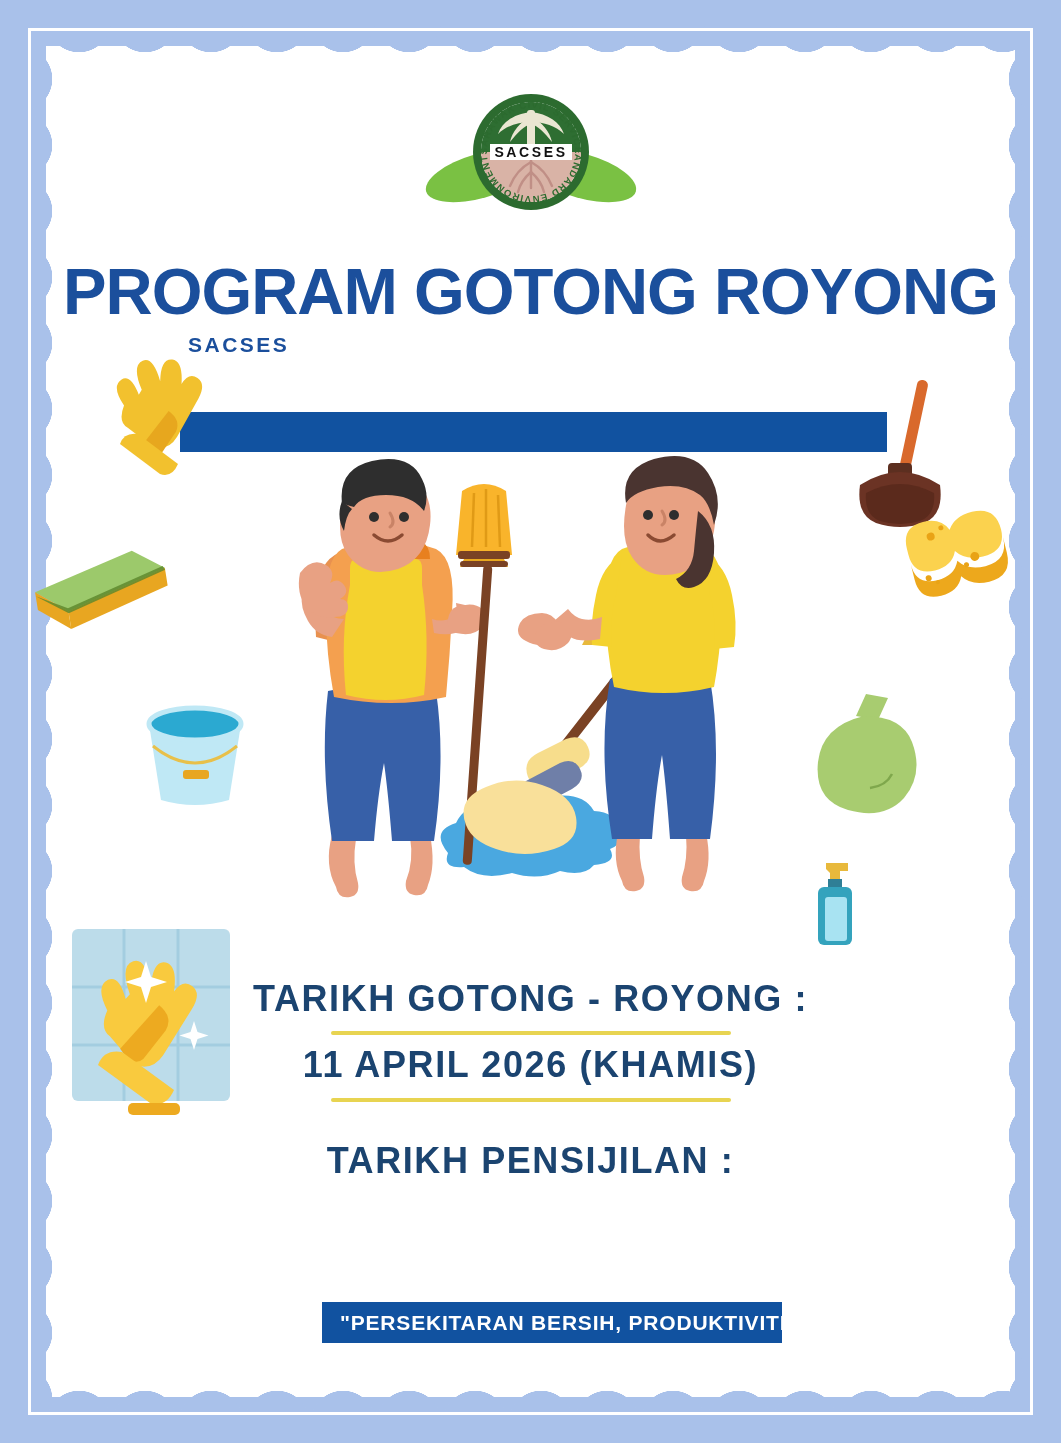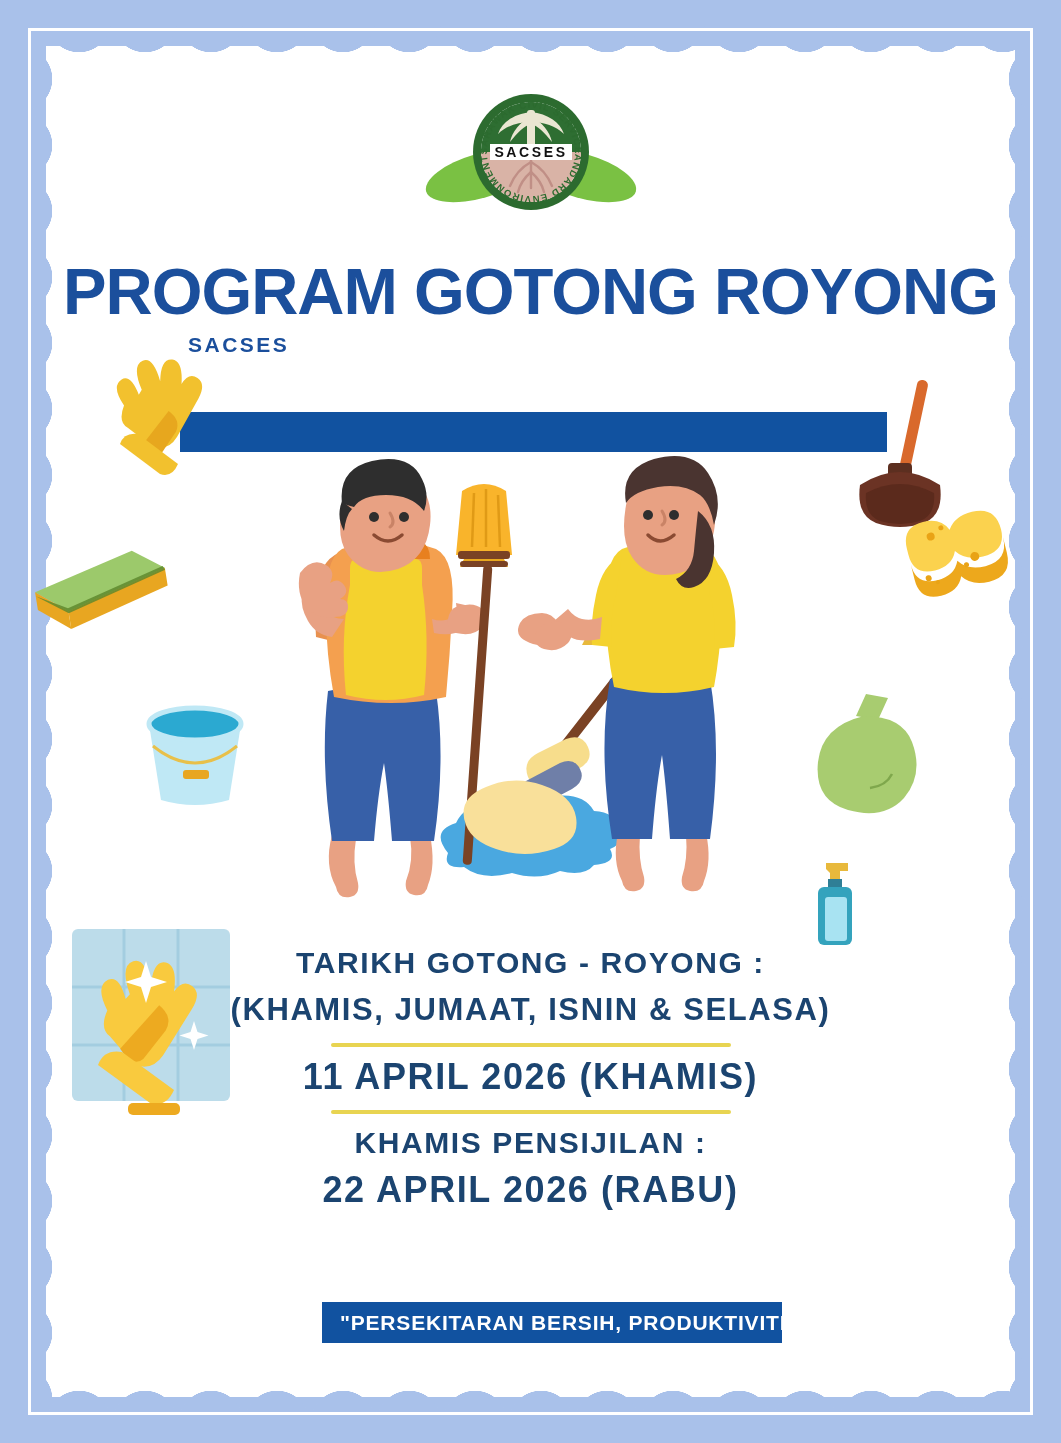--- a/index.html
+++ b/index.html
@@ -72,21 +72,21 @@
     position:absolute;left:180px;top:412px;width:707px;height:40px;
     background:#1152a0;
   }
 
   
   .dates{
     position:absolute;left:0;top:940px;width:1061px;text-align:center;
     font-family:"Liberation Sans",sans-serif;
     color:#1b4470;font-weight:bold;letter-spacing:1.6px;
   }
-  .d-head{font-size:30px;line-height:46px;}
+  .d-head{font-size:36px;line-height:46px;margin-top:36px;}
   .d-big{font-size:36px;line-height:48px;}
   .d-sub{font-size:31px;line-height:48px;}
   .rule{
     width:400px;height:4px;background:#e8d451;margin:9px auto 6px auto;border-radius:2px;
   }
 
   .slogan-wrap{
     position:absolute;left:322px;top:1302px;width:460px;height:41px;
     background:#1152a0;overflow:hidden;
   }
@@ -336,30 +336,28 @@
           <circle cx="378" cy="60" r="5" fill="#2e2e2e"></circle>
           <circle cx="404" cy="60" r="5" fill="#2e2e2e"></circle>
           <path d="M378 80 q12 12 26 0" fill="none" stroke="#8a4a32" stroke-width="3.5" stroke-linecap="round"></path>
           <path d="M392 56 q6 10 0 14" fill="none" stroke="#c98366" stroke-width="3" stroke-linecap="round"></path>
         </g>
       </svg>
     </div>
 
     <div class="dates">
       <div class="d-head">TARIKH GOTONG - ROYONG :</div>
-      <div class="d-sub">(KHAMIS, JUMAAT, ISNIN &amp; SELASA)</div>
 
       <div class="rule"></div>
 
       <div class="d-big">11 APRIL 2026 (KHAMIS)</div>
 
       <div class="rule"></div>
 
-      <div class="d-head">KHAMIS PENSIJILAN :</div>
-      <div class="d-big">22 APRIL 2026 (RABU)</div>
+      <div class="d-head">TARIKH PENSIJILAN :</div>
     </div>
 
     <div class="slogan-wrap">
       <div class="slogan">"PERSEKITARAN BERSIH, PRODUKTIVITI MENINGKAT"</div>
     </div>
 
   </div>
 </div>
 
 </body></html>

